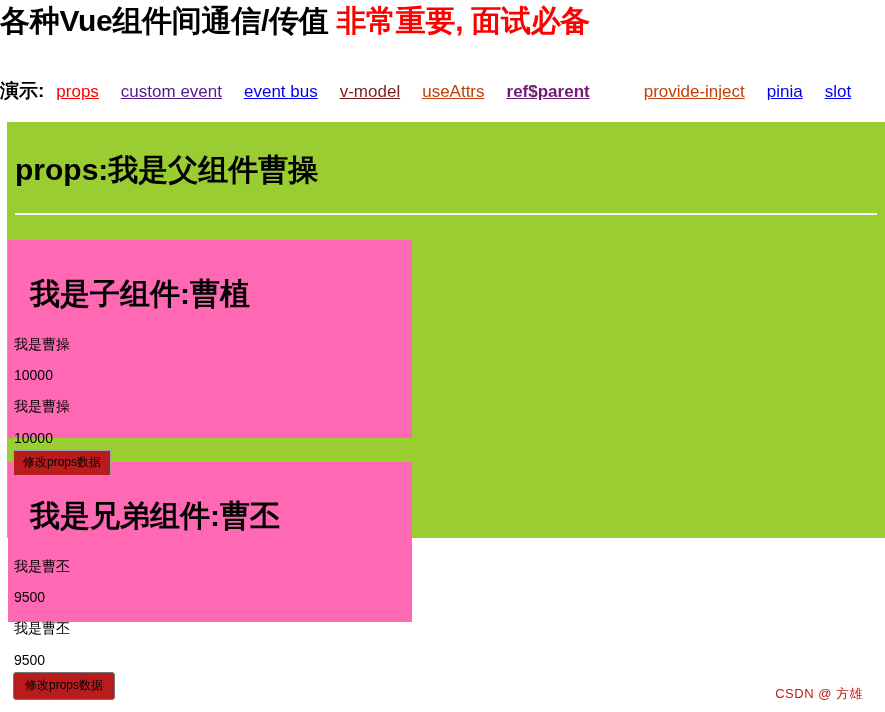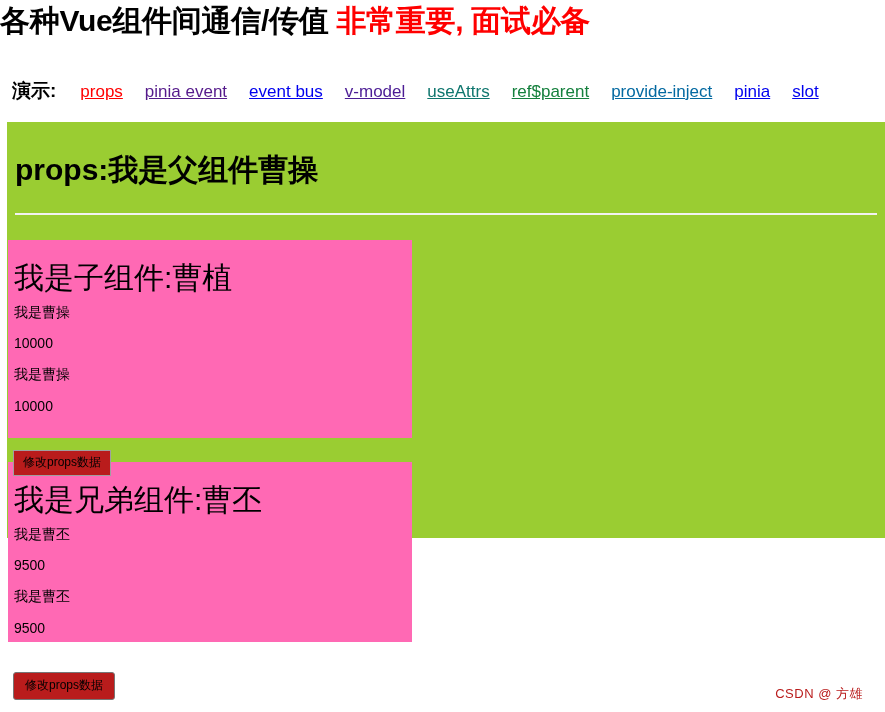--- a/index.html
+++ b/index.html
@@ -40,22 +40,21 @@
     top: 74px;
     height: 28px;
     display: flex;
     align-items: baseline;
     white-space: nowrap;
   }
   .demo-label {
     font-size: 19px;
     font-weight: bold;
     color: #000000;
-    margin-right: 24px;
-    padding-left: 12px;
+    margin-right: 12px;
   }
   .demo-link {
     font-size: 17px;
     text-decoration: underline;
     color: #0000ee;
     margin-right: 22px;
     cursor: pointer;
   }
   .demo-link.is-active { color: #ff0000; margin-top: 8px; }
   .demo-link.is-visited { color: #551a8b; }
@@ -89,27 +88,27 @@
 
   
   .pink-box {
     position: absolute;
     left: 8px;
     width: 404px;
     background: var(--pink, #ff69b4);
     padding: 0 0 10px 0;
   }
   .pink-box.child  { top: 240px; height: 198px; }
-  .pink-box.sibling{ top: 462px; height: 180px; }
+  .pink-box.sibling{ top: 462px; height: 160px; }
 
   .pink-title {
-    margin: 0;
+    margin: 16px;
     padding: 19px 0 0 6px;
     font-size: 30px;
-    font-weight: normal;
+    font-weight: bold;
     color: #000000;
     line-height: 1.25;
     white-space: nowrap;
   }
   .pink-line {
     margin: 0;
     padding: 8px 14px 8px 6px;
     font-size: 14px;
     color: #000000;
     line-height: 1.1;
@@ -158,26 +157,26 @@
 <body style="--green: #9acd32; --pink: #ff69b4;">
 
 <h1 class="page-title">
   <span>各种Vue组件间通信/传值</span>
   <span class="accent" style="color: rgb(255, 0, 0);">非常重要, 面试必备</span>
 </h1>
 
 <div class="demo-bar">
   <span class="demo-label">演示:</span>
   <a class="demo-link is-active" style="color: rgb(255, 0, 0);">props</a>
-  <a class="demo-link is-visited" style="color: rgb(85, 26, 139);">pinia event</a>
+  <a class="demo-link is-visited" style="color: rgb(85, 26, 139);">custom event</a>
   <a class="demo-link" style="color: rgb(0, 0, 238);">event bus</a>
-  <a class="demo-link" style="color: #4c1d95;">v-model</a>
-  <a class="demo-link" style="color: #0f766e;">useAttrs</a>
-  <a class="demo-link" style="color: #15803d;">ref$parent</a>
-  <a class="demo-link" style="color: #0369a1;">provide-inject</a>
+  <a class="demo-link" style="color: #7f1d1d;">v-model</a>
+  <a class="demo-link" style="color: #c2410c;">useAttrs</a>
+  <a class="demo-link" style="color: #701a75; font-weight: bold;">ref$parent</a>
+  <a class="demo-link" style="color: #c2410c; margin-left: 32px;">provide-inject</a>
   <a class="demo-link" style="color: rgb(0, 0, 238);">pinia</a>
   <a class="demo-link" style="color: rgb(0, 0, 238);">slot</a>
 </div>
 
 <div class="parent-box">
   <h2 class="parent-title">props:我是父组件曹操</h2>
   <hr class="parent-rule">
 </div>
 
 <div class="pink-box child">

